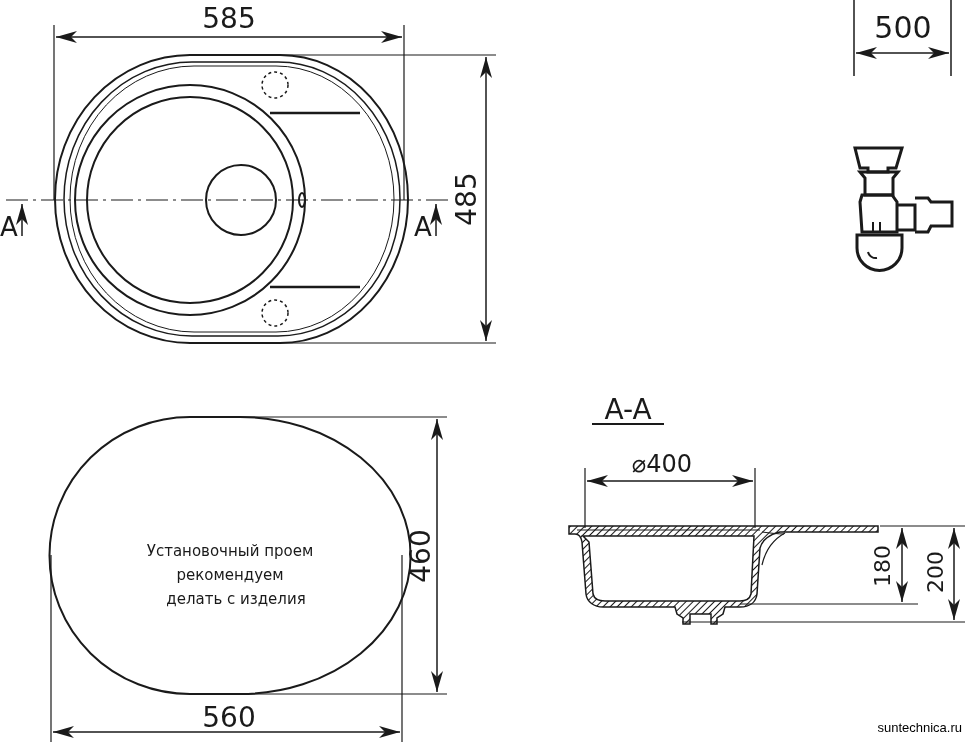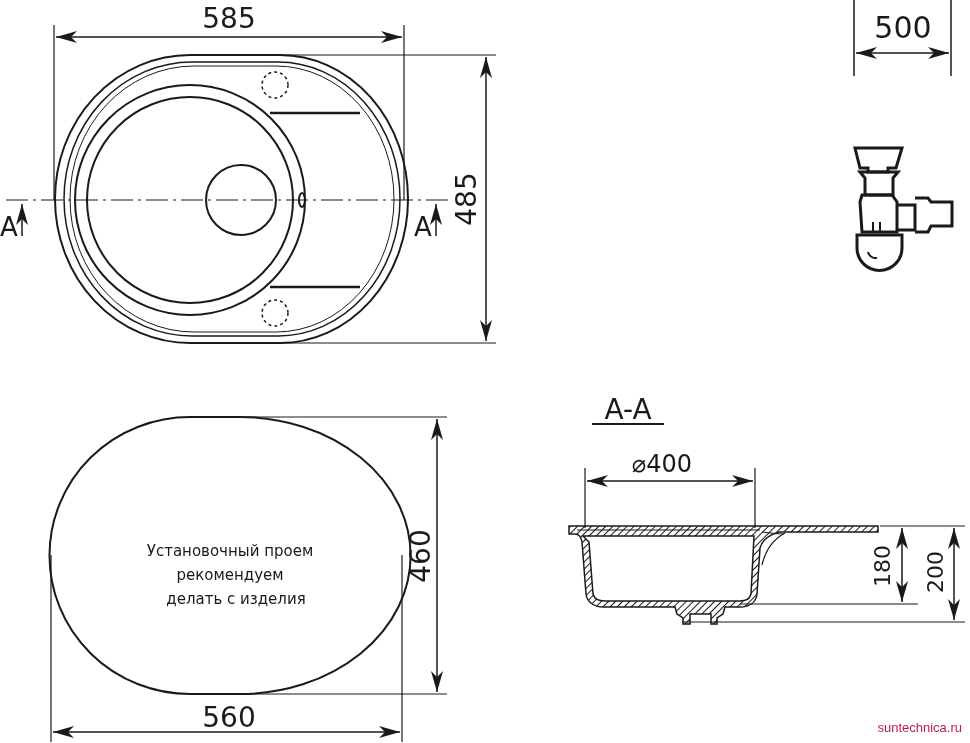--- a/index.html
+++ b/index.html
@@ -1,20 +1,20 @@
 <!DOCTYPE html>
 <html><head>
   <meta charset="utf-8">
   <style>
     html, body { margin:0; padding:0; background:#ffffff; }
     body { width:970px; height:743px; position:relative; overflow:hidden; font-family:"DejaVu Sans", sans-serif; }
     svg { position:absolute; left:0; top:0; }
     .dim { font-family:"DejaVu Sans", sans-serif; font-size:28px; fill:#1a1a1a; }
     .note { font-family:"DejaVu Sans", sans-serif; font-size:15px; fill:#1a1a1a; }
-    .wm { position:absolute; right:8px; bottom:8px; font-family:"Liberation Sans", sans-serif; font-size:13px; color:#be185d; }
+    .wm { position:absolute; right:8px; bottom:8px; font-family:"Liberation Sans", sans-serif; font-size:13px; color:#000000; }
   </style>
 </head>
 <body>
 
 <svg width="970" height="743" viewBox="0 0 970 743" xmlns="http://www.w3.org/2000/svg">
   <defs>
     <marker id="arr" viewBox="0 0 14 8" refX="14" refY="4" markerWidth="14" markerHeight="8" orient="auto-start-reverse">
       <path d="M0,0 L14,4 L0,8 L4,4 z" fill="#1a1a1a"></path>
     </marker>
     <pattern id="hatch" patternUnits="userSpaceOnUse" width="5" height="5" patternTransform="rotate(45)">

